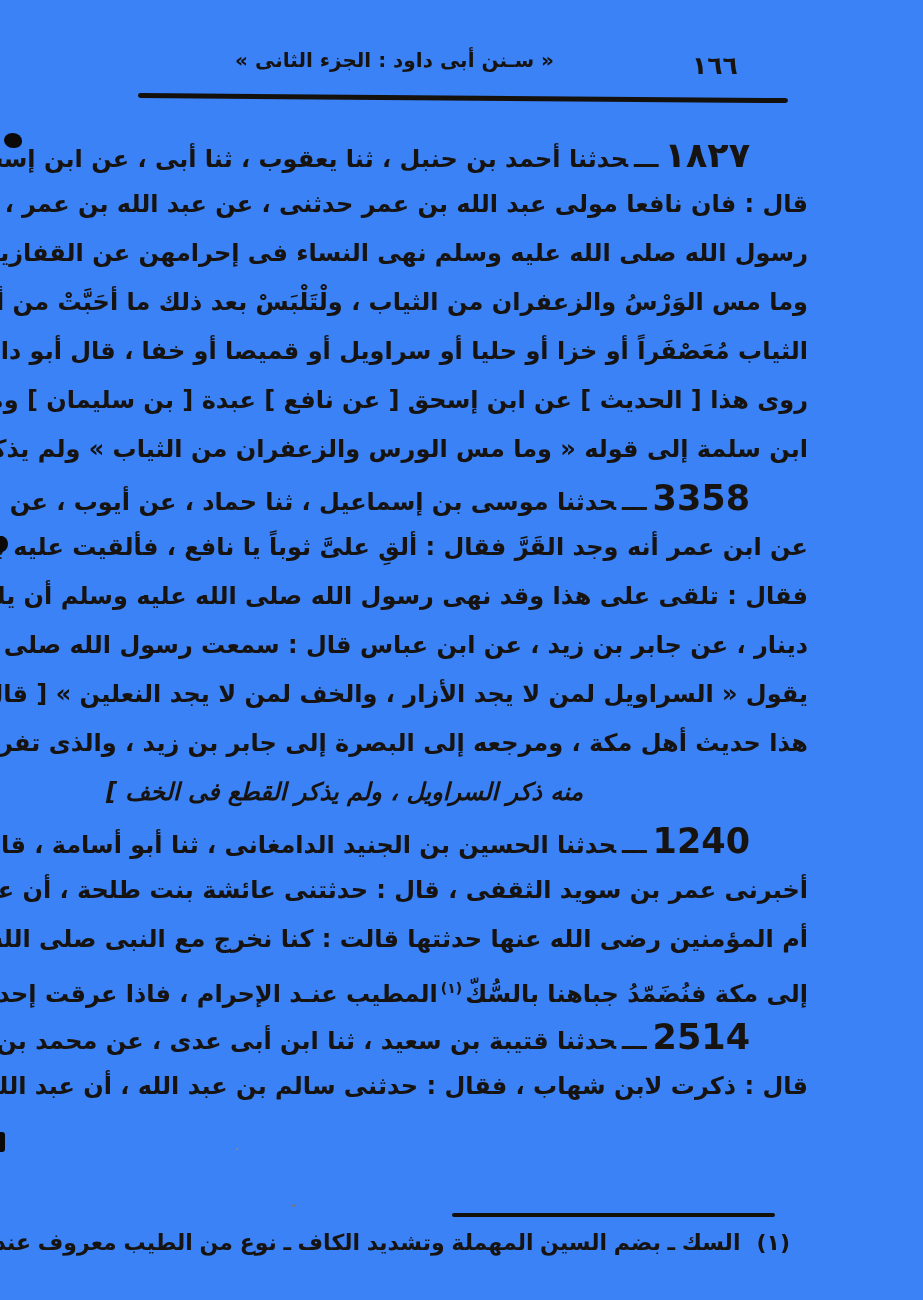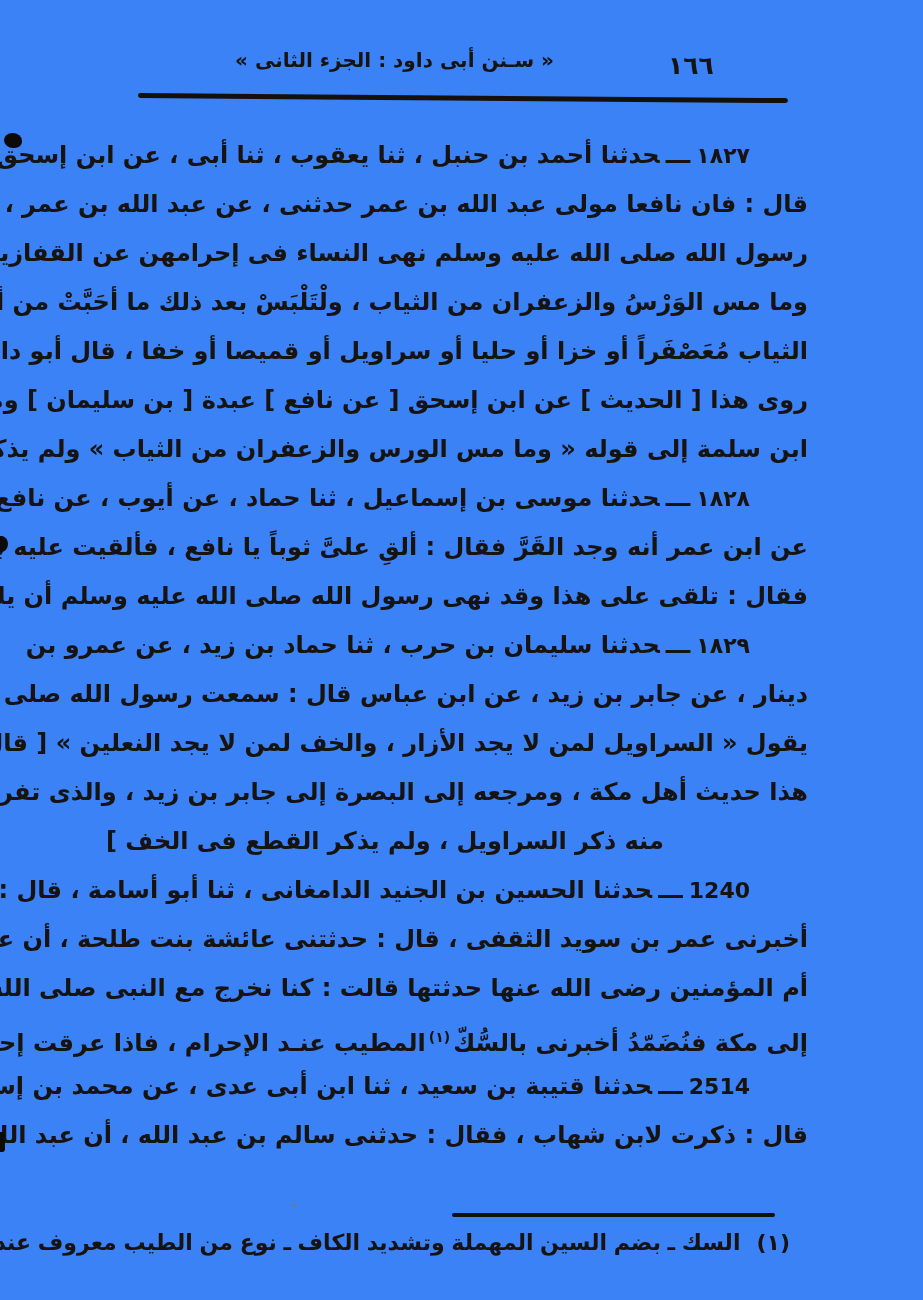--- a/index.html
+++ b/index.html
@@ -9,41 +9,41 @@
     font-family:"DejaVu Sans", sans-serif;
     color:#171310;
   }
   
   .header-title {
     position:absolute; top:48px; left:328px; width:226px;
     text-align:center; font-size:20px; font-weight:bold;
     direction:rtl; white-space:nowrap;
   }
   .page-number {
-    position:absolute; top:51px; left:668px; width:70px;
+    position:absolute; top:51px; left:692px; width:70px;
     font-size:25px; font-weight:bold; letter-spacing:6px;
     text-align:left;
   }
   .header-rule {
     position:absolute; top:93px; left:138px; width:650px; height:5px;
     background:#14100c; border-radius:3px;
     transform:rotate(0.45deg); transform-origin:left center;
   }
   
   .body-text {
     position:absolute; top:131px; left:106px; width:702px;
     direction:rtl; font-size:24px; font-weight:bold;
   }
   .line {
     height:49px; line-height:49px; white-space:nowrap;
     text-align:justify; text-align-last:justify;
   }
   .line.start { padding-right:58px; }
-  .line.end   { text-align:right; text-align-last:left; }
-  .num  { font-size:22px; letter-spacing:2px; }
+  .line.end   { text-align:right; text-align-last:left;font-style:italic; }
+  .num  { font-size:35px; letter-spacing:2px; }
   .dash { padding:0 6px; }
   .sup  { font-size:14px; vertical-align:super; padding:0 3px; }
   
   .footnote-rule {
     position:absolute; top:1213px; left:452px; width:323px; height:4px;
     background:#14100c; border-radius:2px;
   }
   .footnote {
     position:absolute; top:1222px; left:128px; width:662px;
     direction:rtl; font-size:22px; font-weight:bold; line-height:42px;
@@ -76,40 +76,37 @@
       <span class="num">١٨٢٧</span><span class="dash">ـــ</span><span>حدثنا أحمد بن حنبل ، ثنا يعقوب ، ثنا أبى ، عن ابن إسحق ،</span>
     </div>
     <div class="line">قال : فان نافعا مولى عبد الله بن عمر حدثنى ، عن عبد الله بن عمر ، أنه سمع</div>
     <div class="line">رسول الله صلى الله عليه وسلم نهى النساء فى إحرامهن عن القفازين والنقاب</div>
     <div class="line">وما مس الوَرْسُ والزعفران من الثياب ، ولْتَلْبَسْ بعد ذلك ما أحَبَّتْ من ألوان</div>
     <div class="line">الثياب مُعَصْفَراً أو خزا أو حليا أو سراويل أو قميصا أو خفا ، قال أبو داود :</div>
     <div class="line">روى هذا [ الحديث ] عن ابن إسحق [ عن نافع ] عبدة [ بن سليمان ] ومحمد</div>
     <div class="line">ابن سلمة إلى قوله « وما مس الورس والزعفران من الثياب » ولم يذكرا ما بعده</div>
 
     <div class="line start">
-      <span class="num">١٨٢٨</span><span class="dash">ـــ</span><span>حدثنا موسى بن إسماعيل ، ثنا حماد ، عن أيوب ، عن نافع ،</span>
+      <span class="num">3358</span><span class="dash">ـــ</span><span>حدثنا موسى بن إسماعيل ، ثنا حماد ، عن أيوب ، عن نافع ،</span>
     </div>
     <div class="line">عن ابن عمر أنه وجد القَرَّ فقال : ألقِ علىَّ ثوباً يا نافع ، فألقيت عليه بُرْنُساً ،</div>
     <div class="line">فقال : تلقى على هذا وقد نهى رسول الله صلى الله عليه وسلم أن يلبسه المحرم ؟؟ !!</div>
 
-    <div class="line start">
-      <span class="num">١٨٢٩</span><span class="dash">ـــ</span><span>حدثنا سليمان بن حرب ، ثنا حماد بن زيد ، عن عمرو بن</span>
-    </div>
     <div class="line">دينار ، عن جابر بن زيد ، عن ابن عباس قال : سمعت رسول الله صلى الله عليه وسلم</div>
     <div class="line">يقول « السراويل لمن لا يجد الأزار ، والخف لمن لا يجد النعلين » [ قال أبو داود :</div>
     <div class="line">هذا حديث أهل مكة ، ومرجعه إلى البصرة إلى جابر بن زيد ، والذى تفرد به</div>
     <div class="line end">منه ذكر السراويل ، ولم يذكر القطع فى الخف ]</div>
 
     <div class="line start">
       <span class="num">1240</span><span class="dash">ـــ</span><span>حدثنا الحسين بن الجنيد الدامغانى ، ثنا أبو أسامة ، قال :</span>
     </div>
     <div class="line">أخبرنى عمر بن سويد الثقفى ، قال : حدثتنى عائشة بنت طلحة ، أن عائشة</div>
     <div class="line">أم المؤمنين رضى الله عنها حدثتها قالت : كنا نخرج مع النبى صلى الله عليه وسـلم</div>
     <div class="line">
-      <span>إلى مكة فنُضَمّدُ أخبرنى بالسُّكّ</span><span class="sup">(١)</span><span>المطيب عنـد الإحرام ، فاذا عرقت إحدانا</span>
+      <span>إلى مكة فنُضَمّدُ جباهنا بالسُّكّ</span><span class="sup">(١)</span><span>المطيب عنـد الإحرام ، فاذا عرقت إحدانا</span>
     </div>
 
     <div class="line start">
       <span class="num">2514</span><span class="dash">ـــ</span><span>حدثنا قتيبة بن سعيد ، ثنا ابن أبى عدى ، عن محمد بن إسحق ،</span>
     </div>
     <div class="line">قال : ذكرت لابن شهاب ، فقال : حدثنى سالم بن عبد الله ، أن عبد الله ـ يعنى</div>
 
   </div>
 
   <div class="footnote-rule"></div>

